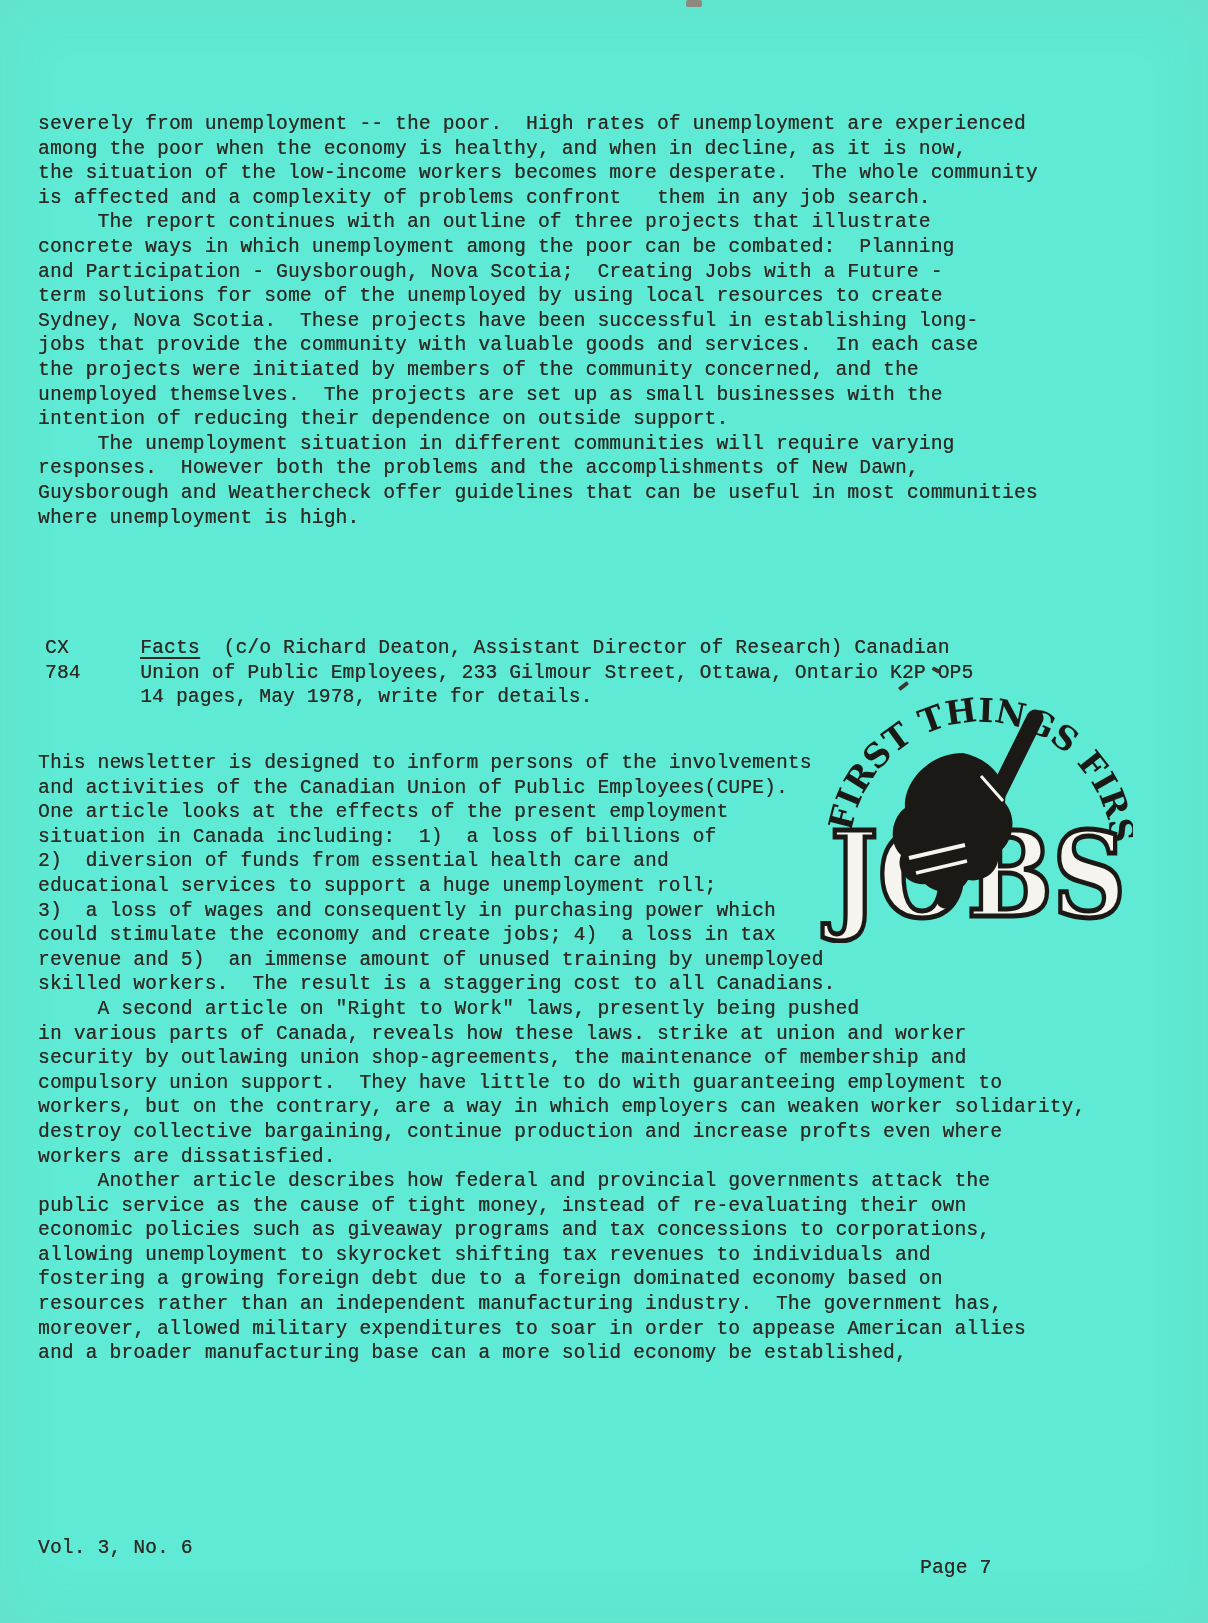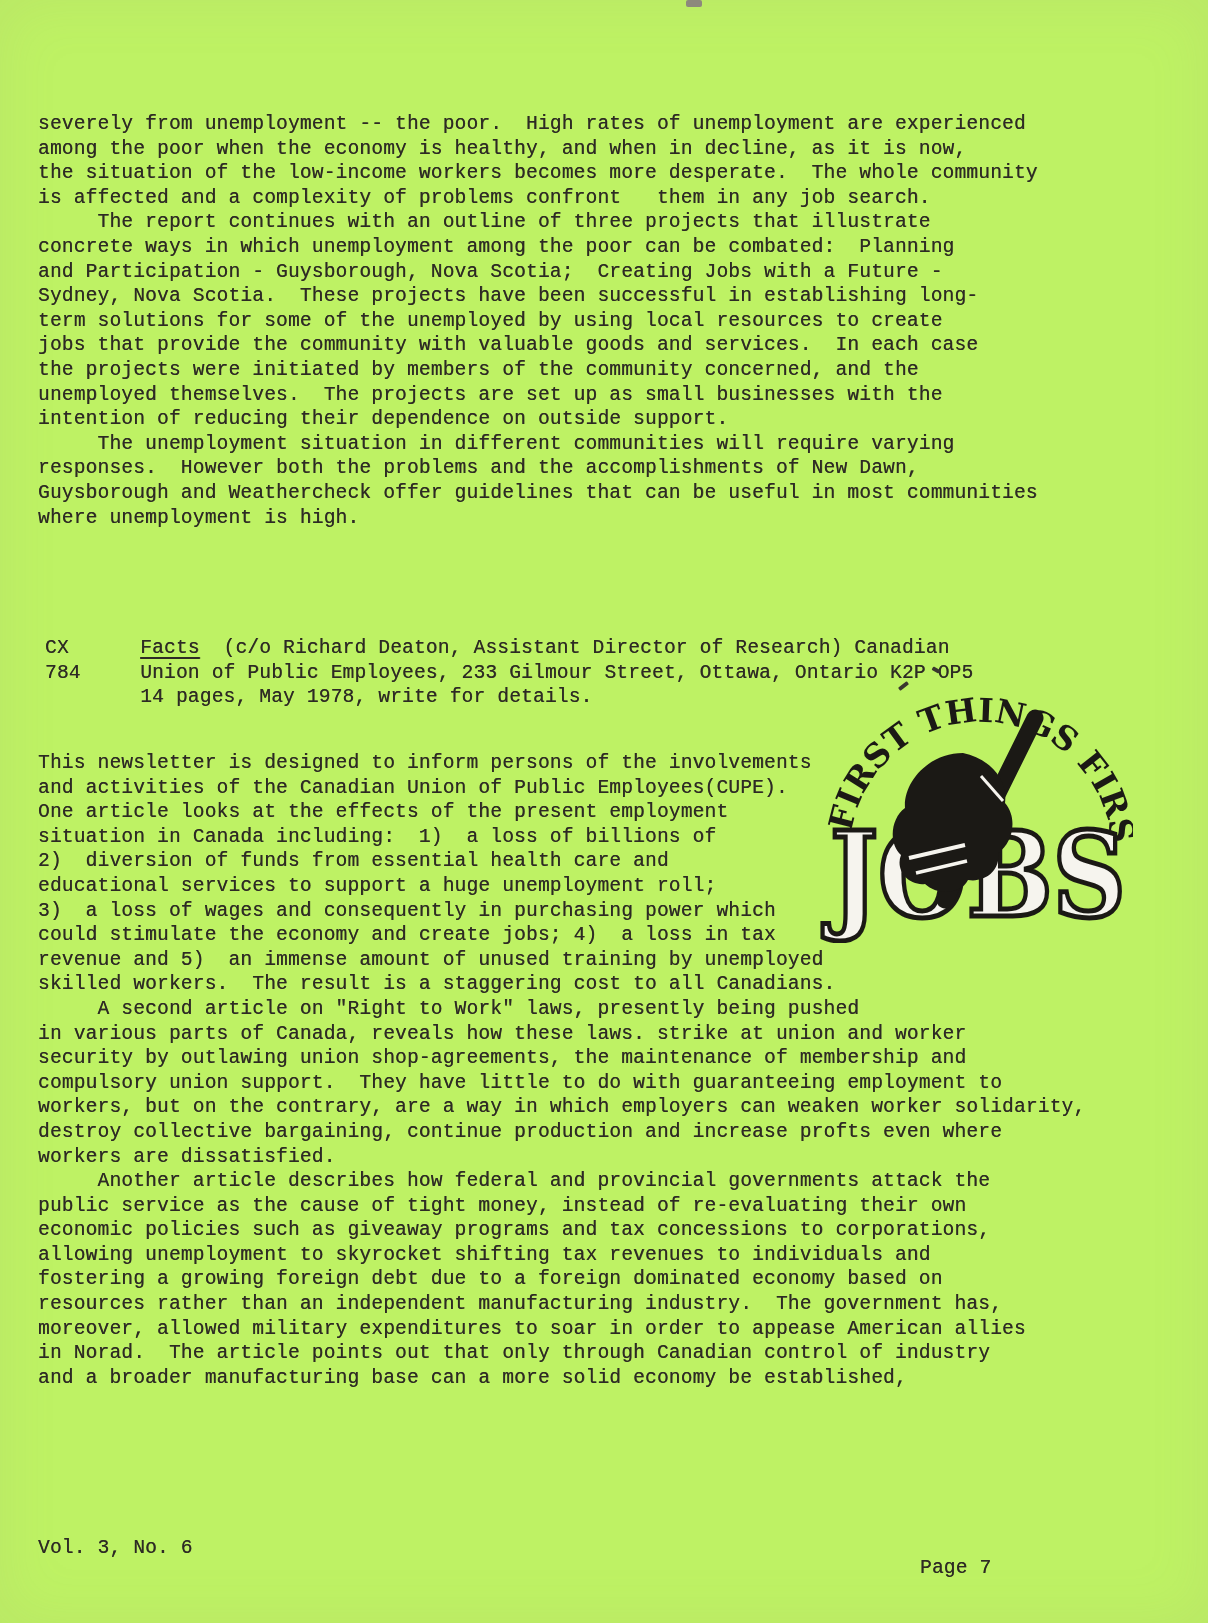--- a/index.html
+++ b/index.html
@@ -3,21 +3,21 @@
 <meta charset="utf-8">
 <style>
   html,body{margin:0;padding:0;}
   body{
     background:#efede6;
     font-family:"Liberation Mono","DejaVu Sans Mono",monospace;
   }
   .page{
     position:relative;
     width:1208px;height:1623px;
-    background:#bef264;
+    background:#5eead4;
     overflow:hidden;
     box-shadow:inset 0 0 60px rgba(160,150,120,0.12);
   }
   .txt{
     position:absolute;
     color:#2d2a24;
     font-size:19.5px;
     line-height:24.6px;
     letter-spacing:0.2px;
     text-shadow:0.3px 0 0 rgba(45,42,36,0.75);
@@ -50,22 +50,22 @@
   <div class="speck" style="left:686px;top:0;width:16px;height:7px;"></div>
 
   <div class="txt" style="left:38px;top:112px;">
       <div class="line">severely from unemployment -- the poor.  High rates of unemployment are experienced</div>
       <div class="line">among the poor when the economy is healthy, and when in decline, as it is now,</div>
       <div class="line">the situation of the low-income workers becomes more desperate.  The whole community</div>
       <div class="line">is affected and a complexity of problems confront   them in any job search.</div>
       <div class="line">     The report continues with an outline of three projects that illustrate</div>
       <div class="line">concrete ways in which unemployment among the poor can be combated:  Planning</div>
       <div class="line">and Participation - Guysborough, Nova Scotia;  Creating Jobs with a Future -</div>
+      <div class="line">term solutions for some of the unemployed by using local resources to create</div>
       <div class="line">Sydney, Nova Scotia.  These projects have been successful in establishing long-</div>
-      <div class="line">term solutions for some of the unemployed by using local resources to create</div>
       <div class="line">jobs that provide the community with valuable goods and services.  In each case</div>
       <div class="line">the projects were initiated by members of the community concerned, and the</div>
       <div class="line">unemployed themselves.  The projects are set up as small businesses with the</div>
       <div class="line">intention of reducing their dependence on outside support.</div>
       <div class="line">     The unemployment situation in different communities will require varying</div>
       <div class="line">responses.  However both the problems and the accomplishments of New Dawn,</div>
       <div class="line">Guysborough and Weathercheck offer guidelines that can be useful in most communities</div>
       <div class="line">where unemployment is high.</div>
     </div>
 
@@ -93,21 +93,20 @@
       <div class="line">workers, but on the contrary, are a way in which employers can weaken worker solidarity,</div>
       <div class="line">destroy collective bargaining, continue production and increase profts even where</div>
       <div class="line">workers are dissatisfied.</div>
       <div class="line">     Another article describes how federal and provincial governments attack the</div>
       <div class="line">public service as the cause of tight money, instead of re-evaluating their own</div>
       <div class="line">economic policies such as giveaway programs and tax concessions to corporations,</div>
       <div class="line">allowing unemployment to skyrocket shifting tax revenues to individuals and</div>
       <div class="line">fostering a growing foreign debt due to a foreign dominated economy based on</div>
       <div class="line">resources rather than an independent manufacturing industry.  The government has,</div>
       <div class="line">moreover, allowed military expenditures to soar in order to appease American allies</div>
-      <div class="line">in Norad.  The article points out that only through Canadian control of industry</div>
       <div class="line">and a broader manufacturing base can a more solid economy be established,</div>
     </div>
 
   <div class="tick" style="left:898px;top:684px;width:11px;height:4px;transform:rotate(-38deg);"></div>
   <div class="tick" style="left:932px;top:668px;width:8px;height:4px;transform:rotate(28deg);"></div>
 
   <div class="logo" style="left:813px;top:658px;width:320px;height:285px;">
     <svg width="320" height="285" viewBox="0 0 320 285" xmlns="http://www.w3.org/2000/svg">
       <defs>
         <path id="archPath" d="M 38 176 A 131 131 0 0 1 298 182" fill="none"></path>

